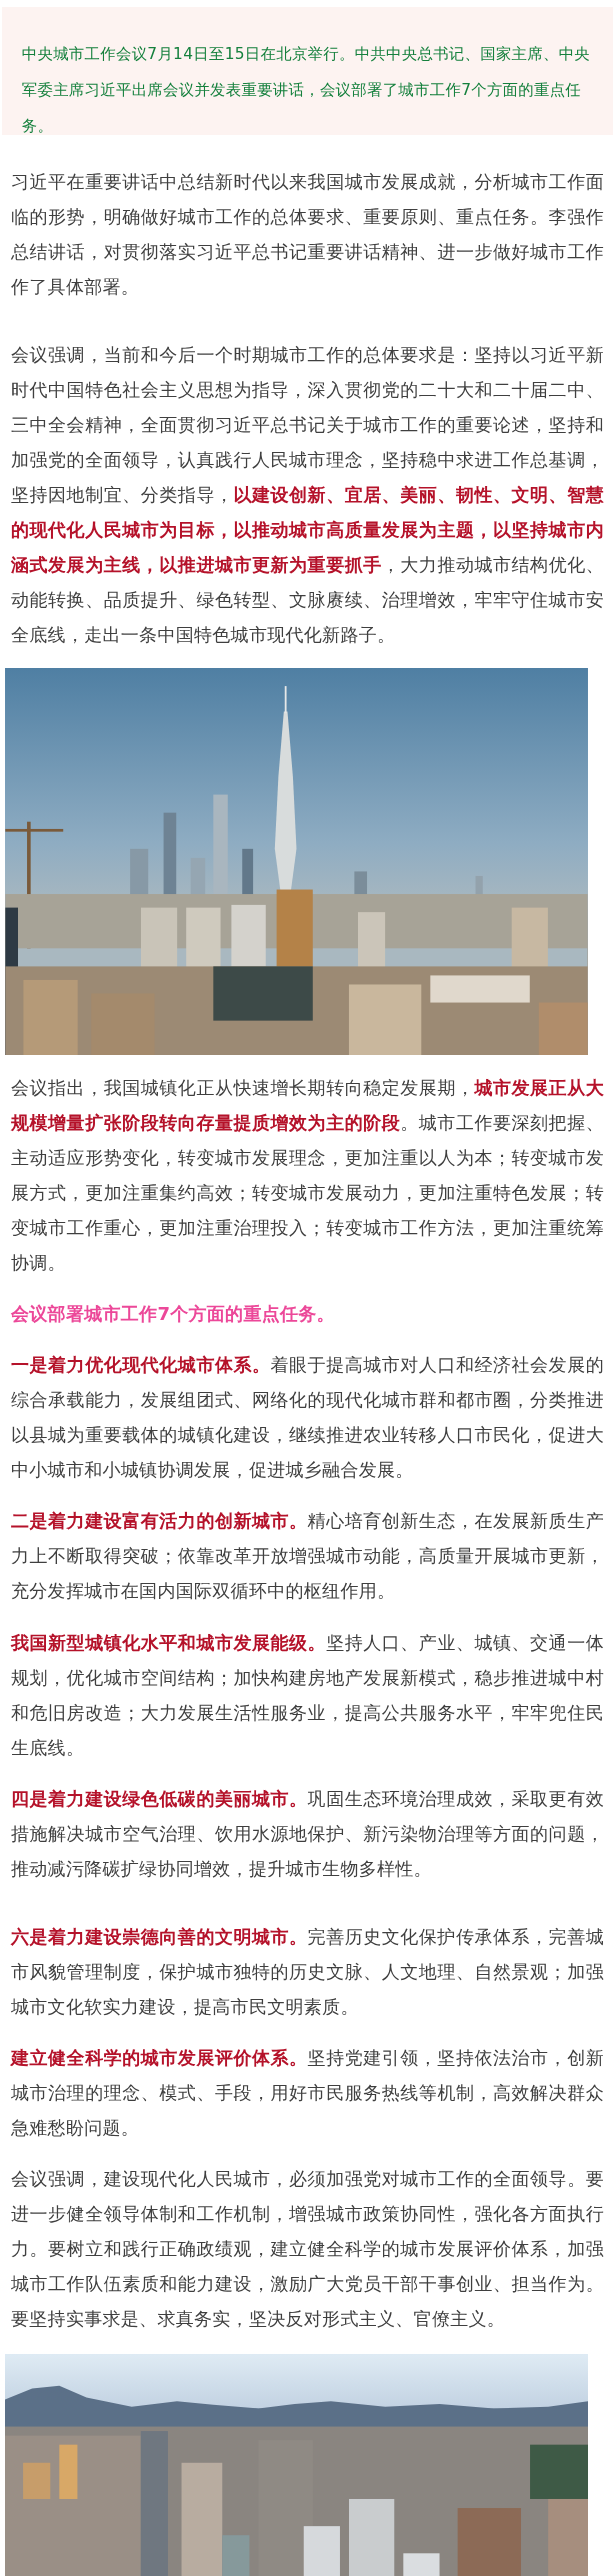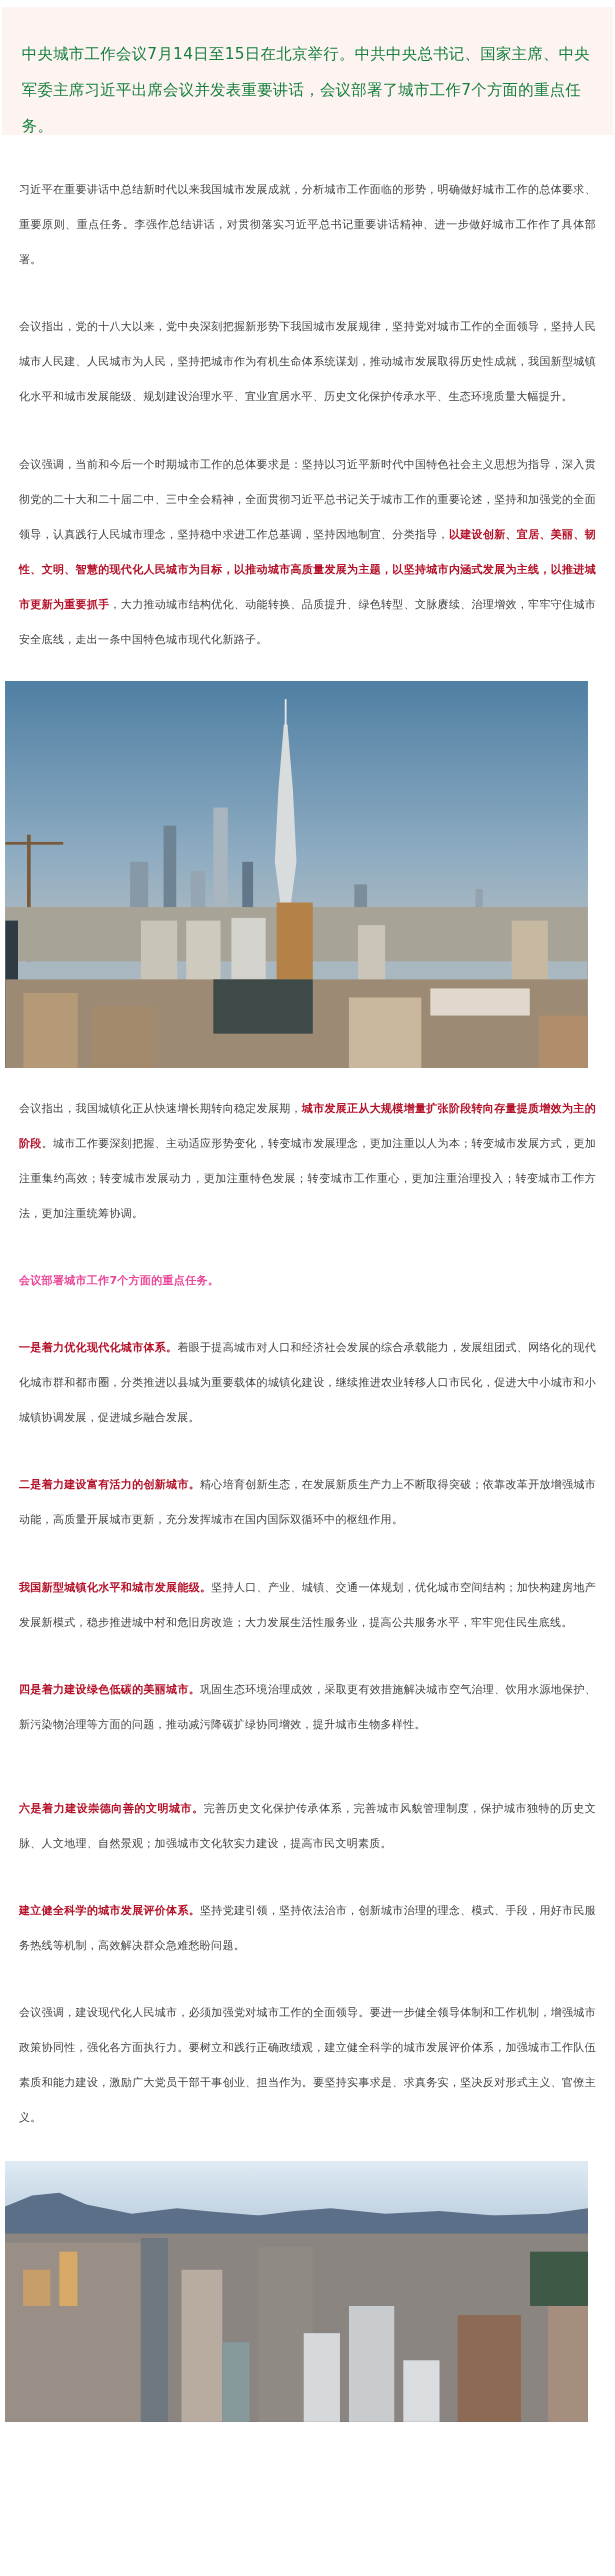--- a/index.html
+++ b/index.html
@@ -16,24 +16,24 @@
     line-height: 36px;
     letter-spacing: 0.3px;
     color: #15803d;
     height: 72px;
     overflow: hidden;
   }
   .article {
     padding: 0 11px;
   }
   .p {
-    font-size: 11px;
+    font-size: 18px;
     line-height: 35px;
     letter-spacing: 0.3px;
-    margin: 8px;
+    margin: 0;
     text-align: justify;
     color: #3f3f3f;
   }
   .gap-l { height: 20px; }
   .gap-m { height: 16.3px; }
   .hl { color: #b5122a; font-weight: bold; }
   .heading { font-weight: bold; color: #ec4899; }
   .photo {
     display: block;
     margin: 0 5.4px;
@@ -56,21 +56,20 @@
 <body>
 
 <div class="intro">
   <span>中央城市工作会议7月14日至15日在北京举行。中共中央总书记、国家主席、中央军委主席习近平出席会议并发表重要讲话，会议部署了城市工作7个方面的重点任务。</span>
 </div>
 
 <div class="article">
   <div class="gap-l" style="height:29px"></div>
   <p class="p">习近平在重要讲话中总结新时代以来我国城市发展成就，分析城市工作面临的形势，明确做好城市工作的总体要求、重要原则、重点任务。李强作总结讲话，对贯彻落实习近平总书记重要讲话精神、进一步做好城市工作作了具体部署。</p>
   <div class="gap-m"></div>
-  <p class="p">会议指出，党的十八大以来，党中央深刻把握新形势下我国城市发展规律，坚持党对城市工作的全面领导，坚持人民城市人民建、人民城市为人民，坚持把城市作为有机生命体系统谋划，推动城市发展取得历史性成就，我国新型城镇化水平和城市发展能级、规划建设治理水平、宜业宜居水平、历史文化保护传承水平、生态环境质量大幅提升。</p>
   <div class="gap-m"></div>
   <p class="p"><span>会议强调，当前和今后一个时期城市工作的总体要求是：坚持以习近平新时代中国特色社会主义思想为指导，深入贯彻党的二十大和二十届二中、三中全会精神，全面贯彻习近平总书记关于城市工作的重要论述，坚持和加强党的全面领导，认真践行人民城市理念，坚持稳中求进工作总基调，坚持因地制宜、分类指导，</span><span class="hl">以建设创新、宜居、美丽、韧性、文明、智慧的现代化人民城市为目标，以推动城市高质量发展为主题，以坚持城市内涵式发展为主线，以推进城市更新为重要抓手</span><span>，大力推动城市结构优化、动能转换、品质提升、绿色转型、文脉赓续、治理增效，牢牢守住城市安全底线，走出一条中国特色城市现代化新路子。</span></p>
 </div>
 
 <div style="height:16.3px"></div>
 <div class="photo photo1">
   <svg width="583" height="387" viewBox="0 0 644 428" style="position:absolute;left:0;top:0">
     <defs>
       <linearGradient id="sky1" x1="0" y1="0" x2="0" y2="1">
         <stop offset="0" stop-color="#4f7fa3"></stop>

